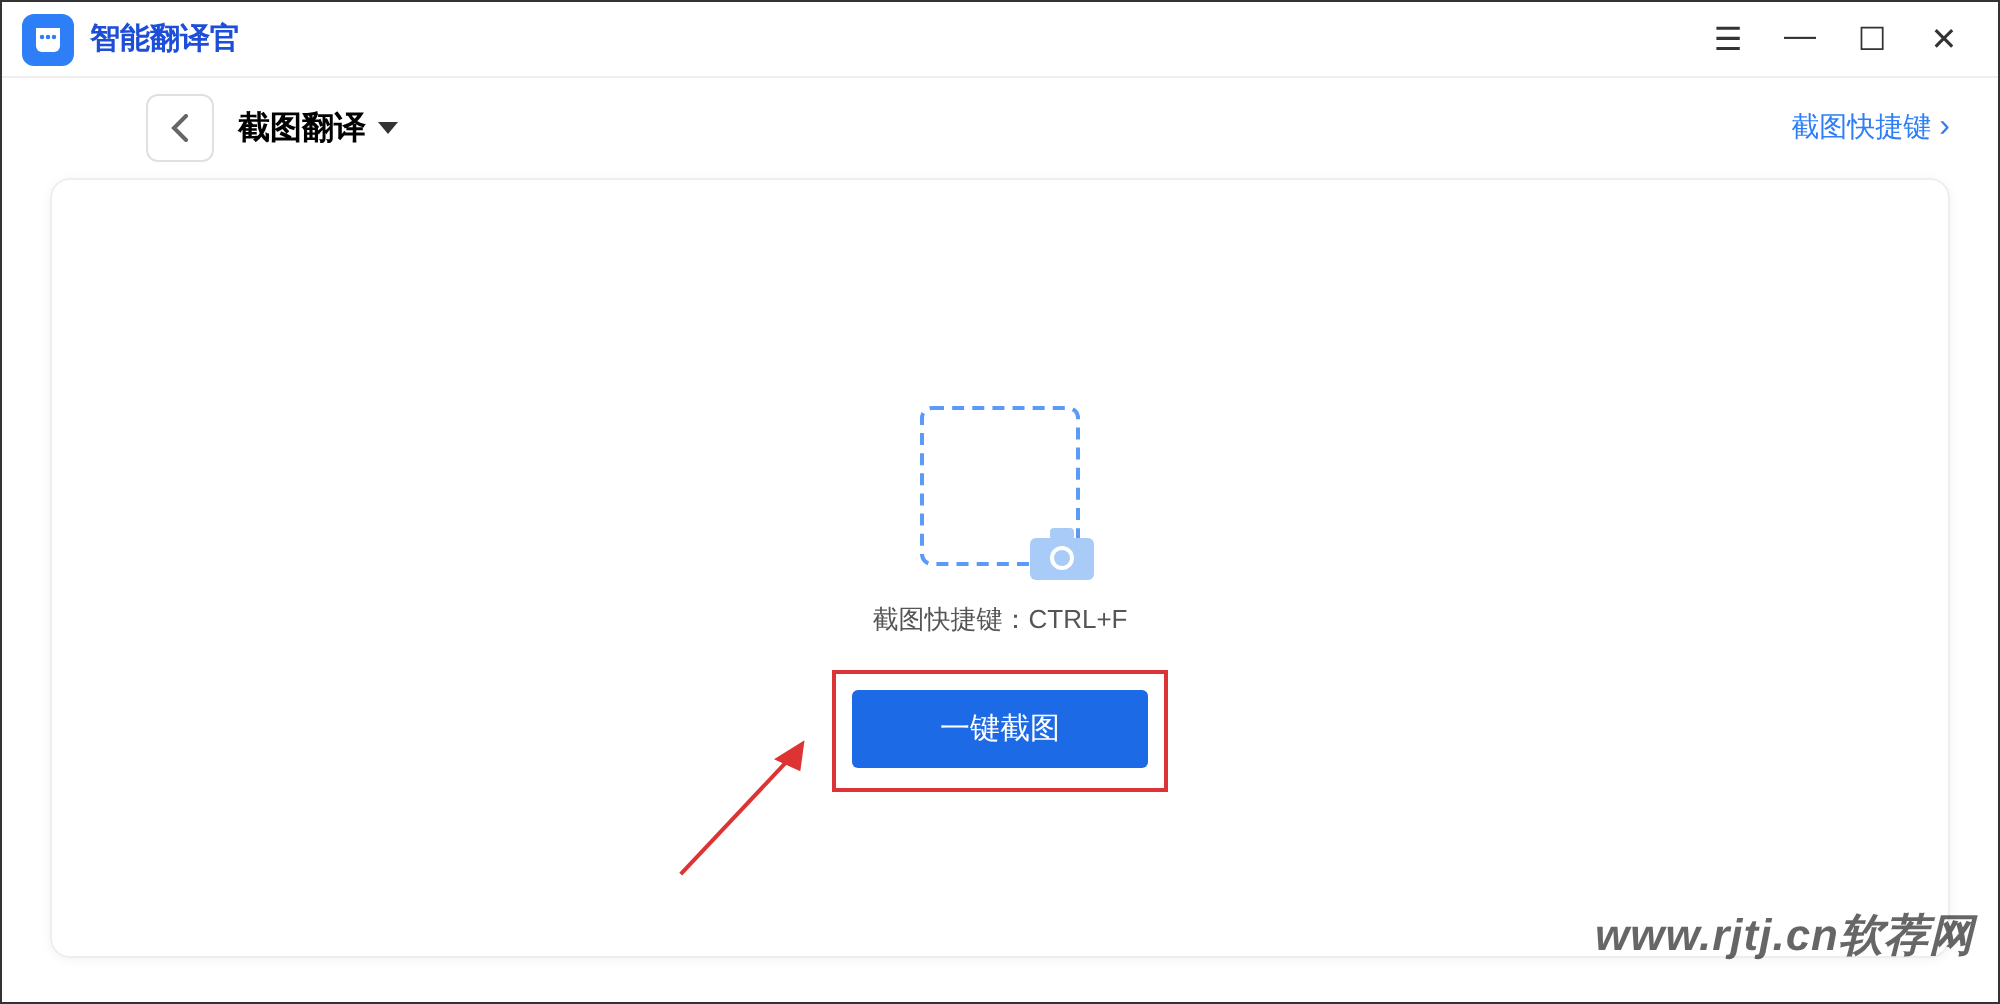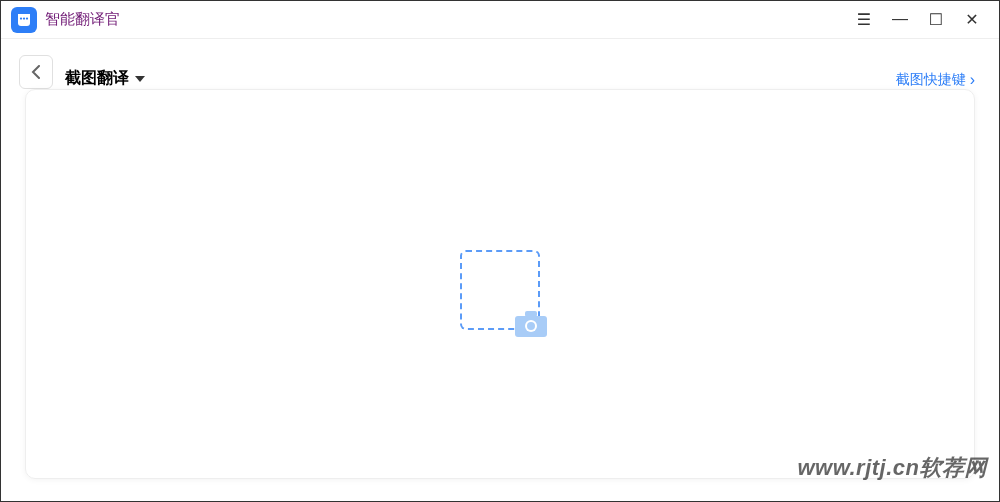--- a/index.html
+++ b/index.html
@@ -24,42 +24,43 @@
       height: 26px;
       background: #2d7ef7;
       border-radius: 6px;
       display: flex;
       align-items: center;
       justify-content: center;
       margin-right: 8px;
     }
     .app-title {
       font-size: 15px;
-      font-weight: 400;
-      color: #701a75;
+      font-weight: 700;
+      color: #1d4ed8;
     }
     .window-controls {
       margin-left: auto;
       display: flex;
       gap: 18px;
       padding-right: 8px;
     }
     .window-controls span {
       cursor: pointer;
       font-size: 16px;
       color: #333;
       width: 18px;
       text-align: center;
     }
     .toolbar {
       height: 50px;
       display: flex;
-      align-items: flex-end;
-      padding: 0 18px;
-      position: relative;
+      align-items: center;
+      padding: 0 31px;
+      position: relative;
+      margin-left: 41px;
     }
     .back-btn {
       width: 34px;
       height: 34px;
       border: 1px solid #e0e0e0;
       border-radius: 6px;
       background: #fff;
       display: flex;
       align-items: center;
       justify-content: center;
@@ -200,15 +201,25 @@
 
 <div class="main-panel">
   <div class="capture-icon">
     <svg class="camera" width="34" height="28" viewBox="0 0 34 28">
       <rect x="1" y="6" width="32" height="21" rx="3" fill="#a8ccf7"></rect>
       <rect x="11" y="1" width="12" height="6" rx="2" fill="#a8ccf7"></rect>
       <circle cx="17" cy="16" r="6" fill="#fff"></circle>
       <circle cx="17" cy="16" r="4" fill="#a8ccf7"></circle>
     </svg>
   </div>
+  <div class="shortcut-text">截图快捷键：CTRL+F</div>
+  <div class="action-group">
+    <svg class="red-arrow" width="90" height="30" viewBox="0 0 90 30">
+      <line x1="2" y1="26" x2="78" y2="6" stroke="#d33" stroke-width="2"></line>
+      <polygon points="90,2 72,2 80,14" fill="#d33"></polygon>
+    </svg>
+    <div class="highlight-box">
+      <button class="screenshot-btn">一键截图</button>
+    </div>
+  </div>
 </div>
 
 <div class="watermark">www.rjtj.cn软荐网</div>
 
 </body></html>

